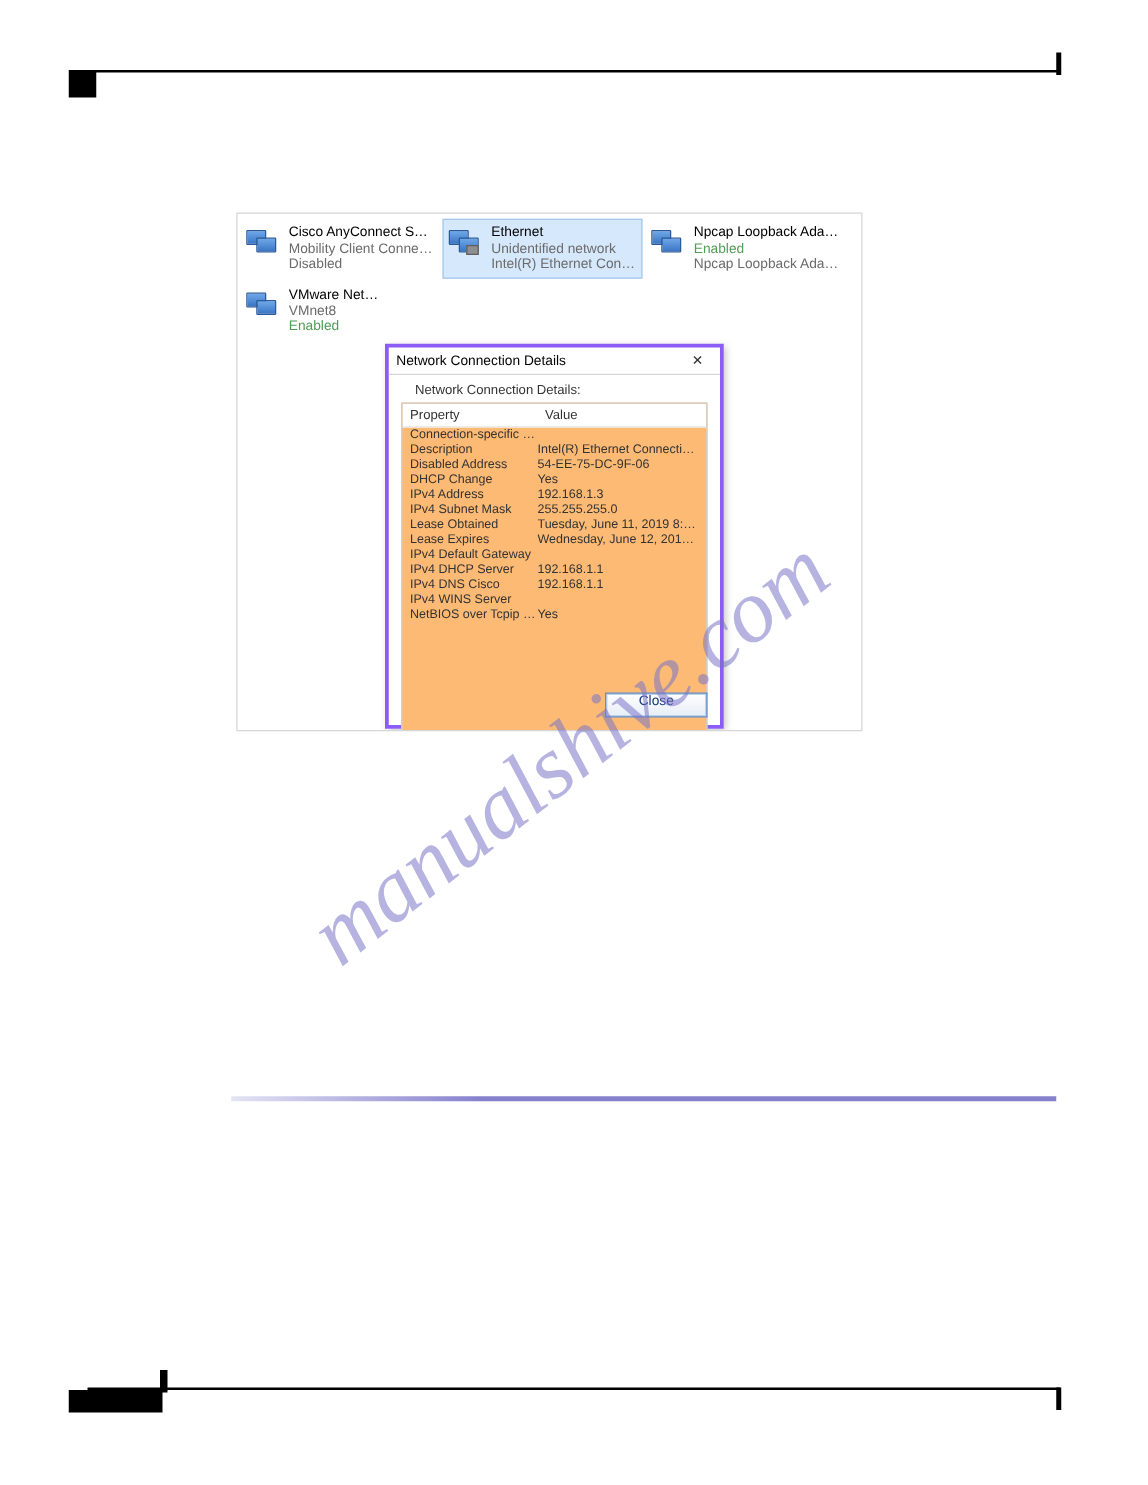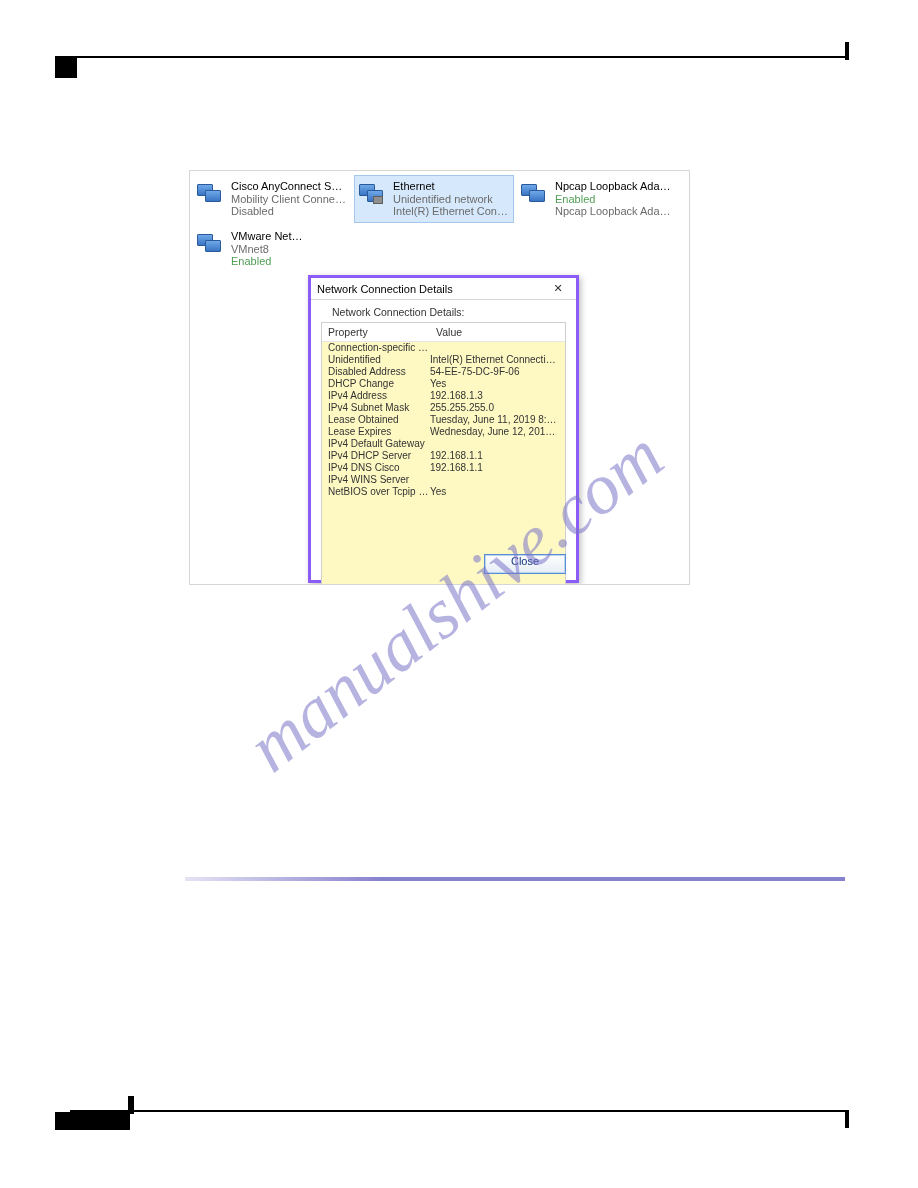--- a/index.html
+++ b/index.html
@@ -38,21 +38,21 @@
   .conn .l1 { color: #000; white-space: nowrap; overflow:hidden; text-overflow:ellipsis; }
   .conn .l2 { color: #6b6b6b; white-space: nowrap; overflow:hidden; text-overflow:ellipsis; }
   .conn .l3 { color: #6b6b6b; white-space: nowrap; overflow:hidden; text-overflow:ellipsis; }
   .conn .enabled { color: #4f9e55; }
 
   .dialog { position: absolute; left: 118px; top: 104px; width: 271px; height: 308px; background: #fff; border: 3px solid #8b5cf6; box-shadow: 2px 2px 6px rgba(0,0,0,0.25); }
   .dlg-title { display: flex; align-items: center; justify-content: space-between; height: 22px; padding: 0 6px; font-size: 11px; color: #000; border-bottom: 1px solid #d6d6d6; }
   .dlg-close { width: 24px; height: 18px; display: flex; align-items: center; justify-content: center; color: #333; }
   .dlg-body { padding: 6px 10px 4px 10px; font-size: 10.5px; }
   .dlg-subtitle { margin-bottom: 4px; padding-left: 11px; }
-  .grid { border: 1px solid #cfcfcf; background: #fef9c3; height: 266px; overflow: hidden; }
+  .grid { border: 1px solid #cfcfcf; background: #fdba74; height: 266px; overflow: hidden; }
   .grid-header { display: flex; border-bottom: 1px solid #e6e6e6; background: #fff; }
   .gh { padding: 3px 6px; }
   .gh.prop { width: 108px; border-right: 0px solid #e6e6e6; }
   .gh.val { flex: 1; }
   .grid-rows { }
   .gr { display: flex; font-size: 10px; line-height: 1.2; }
   .gr .gp { width: 108px; padding: 0 0 0 6px; white-space: nowrap; overflow:hidden; text-overflow:ellipsis; }
   .gr .gv { flex: 1; padding: 0 6px 0 0; white-space: nowrap; overflow:hidden; text-overflow:ellipsis; }
   .dlg-footer { position: absolute; bottom: 6px; right: 10px; }
   .btn-close { width: 82px; height: 20px; background: linear-gradient(#fefefe,#e7eef7); border: 1px solid #5a8fd6; color: #10357a; font-size: 11px; display:flex; align-items:flex-start; justify-content:center; box-shadow: 0 0 0 1px #bcd3ee inset; }
@@ -126,21 +126,21 @@
         <div class="grid-header">
           <div class="gh prop">Property</div>
           <div class="gh val">Value</div>
         </div>
         <div class="grid-rows" id="grid-rows">
             <div class="gr">
               <div class="gp">Connection-specific DNS S...</div>
               <div class="gv"></div>
             </div>
             <div class="gr">
-              <div class="gp">Unidentified</div>
+              <div class="gp">Description</div>
               <div class="gv">Intel(R) Ethernet Connection (4) I219-LM</div>
             </div>
             <div class="gr">
               <div class="gp">Disabled Address</div>
               <div class="gv">54-EE-75-DC-9F-06</div>
             </div>
             <div class="gr">
               <div class="gp">DHCP Change</div>
               <div class="gv">Yes</div>
             </div>

